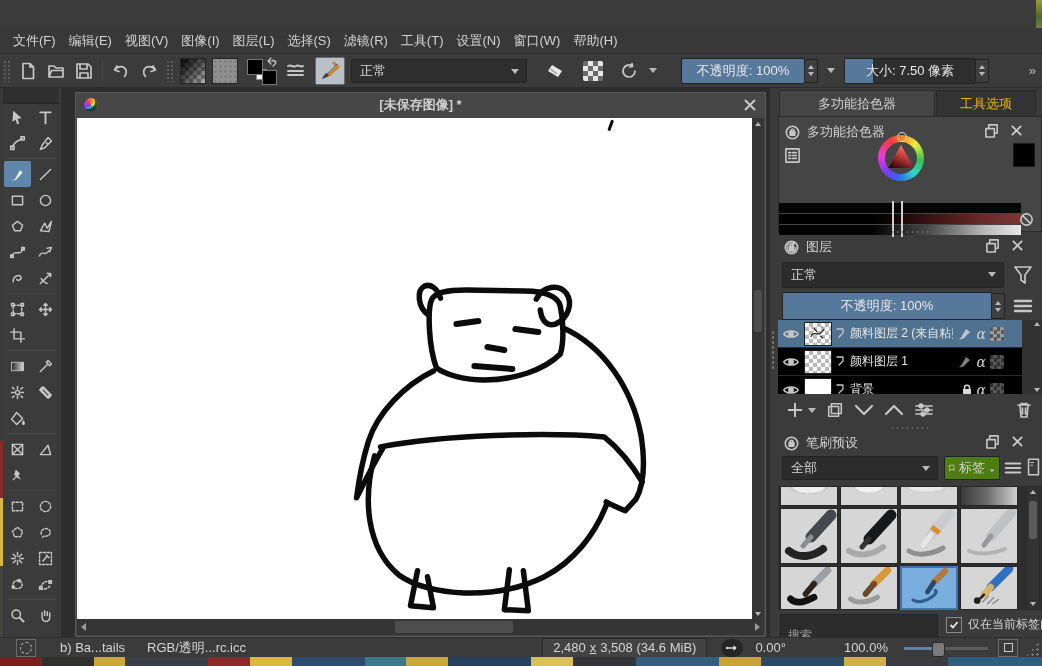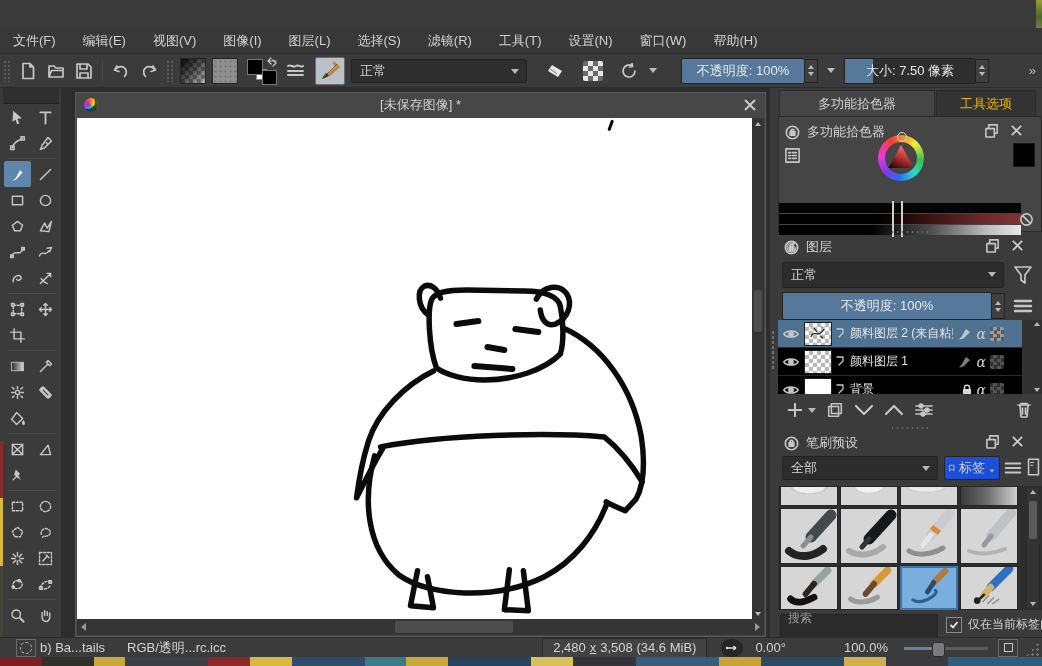--- a/index.html
+++ b/index.html
@@ -13,21 +13,21 @@
   svg{display:block;}
   .ic{stroke:#c6c6c6;fill:none;stroke-width:1.7;stroke-linecap:round;stroke-linejoin:round;}
   
   #titlebar{left:0;top:0;width:1042px;height:28px;background:#ffffff;display:flex;align-items:center;gap:9px;padding-left:9px;box-sizing:border-box;}
   #titlebar .t{color:#111;font-size:13px;}
   .krita-logo{width:17px;height:17px;border-radius:50%;
     background:conic-gradient(from -40deg,#e8396b,#f7a823,#f3ee39,#39c24c,#2bb3e8,#8b3ff0,#e8396b);
     box-shadow:inset -3px -3px 0 rgba(20,20,30,.75);}
   .wbtn{width:14px;height:14px;margin-right:33px;}
   
-  #menubar{left:0;top:28px;width:1042px;height:26px;background:#383838;border-bottom:1px solid #2e2e2e;display:flex;align-items:center;gap:27px;padding-left:13px;box-sizing:border-box;}
+  #menubar{left:0;top:28px;width:1042px;height:26px;background:#383838;border-bottom:1px solid #2e2e2e;display:flex;align-items:center;gap:13px;padding-left:13px;box-sizing:border-box;}
   #menubar span{color:#d2d2d2;font-size:13px;}
   
   #toolbar{left:0;top:54px;width:1042px;height:34px;background:#3b3b3b;border-bottom:1px solid #2c2c2c;display:flex;align-items:center;box-sizing:border-box;}
   .grip{width:8px;height:22px;margin:0 3px;background-image:radial-gradient(#5c5c5c 1px,transparent 1.1px);background-size:4px 4px;}
   .tbtn{width:26px;height:26px;display:flex;align-items:center;justify-content:center;margin:0 1px;}
   .sep{width:1px;height:20px;background:#4a4a4a;margin:0 4px;}
   .swatch{width:24px;height:24px;border:1px solid #242424;margin:0 3px;}
   .swatch.gradient{background:linear-gradient(135deg,#0b0b0b 0%,#6f6f6f 55%,#e2e2e2 100%),conic-gradient(#888 25%,#ccc 0 50%,#888 0 75%,#ccc 0);background-blend-mode:multiply;background-size:100% 100%,8px 8px;}
   .swatch.pattern{background:#8f8f8f radial-gradient(#7c7c7c 1px,transparent 1.2px);background-size:5px 5px;}
   .combo{height:24px;background:#2e2e2e;border:1px solid #232323;border-radius:2px;display:flex;align-items:center;padding:0 8px;box-sizing:border-box;color:#d4d4d4;font-size:13px;position:relative;}
@@ -45,21 +45,21 @@
   #toolbox{left:3px;top:88px;width:59px;height:549px;background:#3b3b3b;border-right:1px solid #2d2d2d;box-sizing:border-box;}
   #toolbox .stub{width:56px;height:15px;background:#2f2f2f;border-bottom:1px solid #262626;}
   .tool-grid{display:grid;grid-template-columns:28px 28px;justify-content:center;}
   .tool{width:27px;height:26px;display:flex;align-items:center;justify-content:center;border-radius:2px;}
   .tool.active{background:#5e87ab;}
   .tsep{grid-column:1 / span 2;height:5px;position:relative;}
   .tsep:after{content:"";position:absolute;left:4px;right:4px;top:2px;height:1px;background:#4a4a4a;}
   
   #mdi{left:62px;top:88px;width:708px;height:549px;background:#2d2d2d;}
   #subwin{position:absolute;left:13px;top:4px;width:691px;height:545px;background:#454545;border:1px solid #5a5a5a;box-sizing:border-box;}
-  #subwin-title{height:24px;background:#474747;display:flex;align-items:center;padding:0 8px;box-sizing:border-box;}
+  #subwin-title{height:24px;background:#474747;display:flex;align-items:center;padding:0 8px;box-sizing:border-box;font-weight:bold;}
   #subwin-title .t{flex:1;text-align:center;color:#cfcfcf;font-size:13px;}
   #canvas{position:absolute;left:1px;top:25px;width:676px;height:502px;background:#ffffff;}
   #vscroll{position:absolute;right:1px;top:25px;width:12px;height:502px;background:#353535;}
   #hscroll{position:absolute;left:1px;bottom:1px;right:1px;height:16px;background:#353535;display:flex;align-items:center;}
   .sb-thumb{background:#4d4d4d;border-radius:2px;}
   
   #dockers{left:778px;top:88px;width:264px;height:549px;background:#3b3b3b;}
   .dtab{position:absolute;top:2px;height:26px;box-sizing:border-box;border:1px solid #2b2b2b;border-bottom:none;color:#d2d2d2;font-size:13px;display:flex;align-items:center;justify-content:center;}
   .dtab.active{background:#454545;}
   .dtab.inactive{background:#333333;color:#eab308;}
@@ -658,21 +658,21 @@
         <rect x="2" y="6" width="9" height="9" fill="#3b3b3b"></rect>
       </svg>
     <svg width="13" height="13" viewBox="0 0 14 14" style="position:absolute;right:18px;top:347px;">
         <path d="M2,2 L12,12 M12,2 L2,12" stroke="#c9c9c9" stroke-width="2"></path>
       </svg>
 
     <div class="combo field" style="position:absolute;left:4px;top:368px;width:156px;height:24px;">
       <span>全部</span>
         <div class="caret"></div>
     </div>
-    <div class="row field" style="position:absolute;left:166px;top:368px;width:56px;height:24px;background:#1d4ed8;gap:4px;padding:0 4px;">
+    <div class="row field" style="position:absolute;left:166px;top:368px;width:56px;height:24px;background:#4d7c0f;gap:4px;padding:0 4px;">
       <svg class="ic" width="12" height="14" viewBox="0 0 12 14">
           <path d="M2,1.5 H10 V12.5 L6,9 L2,12.5 Z"></path>
         </svg>
       <span class="txt">标签</span>
       <div class="tri-dn" style="transform:scale(.8);margin-top:6px;"></div>
     </div>
     <svg class="ic" width="18" height="16" viewBox="0 0 20 16" style="position:absolute;left:226px;top:372px;">
         <path d="M2,3 H18 M2,8 H18 M2,13 H18" stroke-width="2.4"></path>
       </svg>
     <svg class="ic" width="13" height="18" viewBox="0 0 14 20" style="position:absolute;left:249px;top:370px;">
@@ -748,38 +748,38 @@
           </svg>
       </div>
 
       <div class="vtrack" style="right:2px;top:0;height:124px;">
         <div class="tri-up" style="margin:3px auto;"></div>
         <div class="sb-thumb" style="position:absolute;left:2px;right:2px;top:14px;height:38px;background:#5a5a5a;"></div>
         <div class="tri-dn" style="position:absolute;left:3px;bottom:3px;"></div>
       </div>
     </div>
 
-    <div class="field" style="position:absolute;left:2px;top:526px;width:158px;height:22px;display:flex;align-items:flex-end;padding:12px 7px;box-sizing:border-box;">
+    <div class="field" style="position:absolute;left:2px;top:526px;width:158px;height:22px;display:flex;align-items:flex-start;padding:12px 7px;box-sizing:border-box;">
       <span class="dim" style="font-size:12px;">搜索</span>
     </div>
     <div class="row" style="position:absolute;left:168px;top:528px;gap:6px;">
       <div style="width:14px;height:14px;background:#3a3a3a;border:1px solid #8a8a8a;display:flex;align-items:center;justify-content:center;">
         <svg width="10" height="10" viewBox="0 0 10 10">
             <path d="M1.5,5 L4,7.5 L8.5,2" stroke="#e8e8e8" stroke-width="1.8" fill="none"></path>
           </svg>
       </div>
       <span class="txt" style="font-size:12px;">仅在当前标签内搜索</span>
     </div>
   </div>
 
   <div id="statusbar" class="abs">
     <div style="width:18px;height:16px;border:1px solid #6a6a6a;margin-left:16px;display:flex;align-items:center;justify-content:center;">
       <div style="width:10px;height:10px;border:1px dashed #b9b9b9;border-radius:50%;"></div>
     </div>
-    <span class="txt" style="margin-left:4px;">b) Ba...tails</span>
+    <span class="txt" style="margin-left:24px;">b) Ba...tails</span>
     <span class="txt" style="margin-left:22px;">RGB/透明...rc.icc</span>
     <div style="flex:1"></div>
     <div class="row" style="height:18px;background:#434343;border:1px solid #2a2a2a;padding:0 10px;gap:4px;">
       <span class="txt">2,480</span>
       <span class="txt" style="text-decoration:underline;">x</span>
       <span class="txt">3,508 (34.6 MiB)</span>
     </div>
     <div style="width:22px;height:18px;background:#262626;border-radius:50%/60%;margin-left:14px;display:flex;align-items:center;justify-content:center;">
       <svg width="16" height="10" viewBox="0 0 16 10">
           <path d="M3,5 H12 M12,5 L9.5,3 M12,5 L9.5,7" stroke="#dcdcdc" stroke-width="1.4" fill="none"></path>

